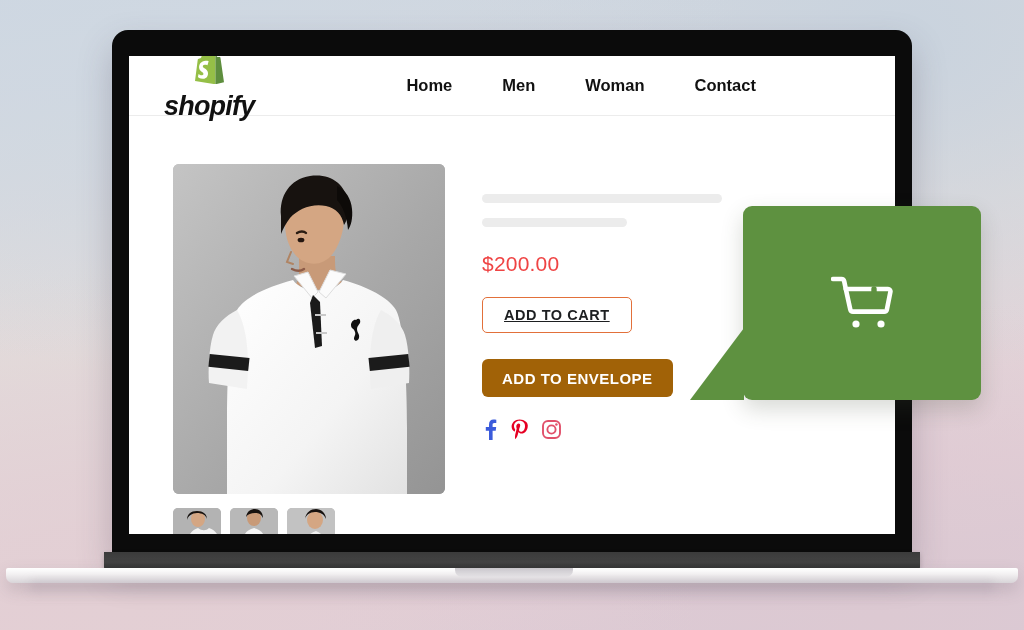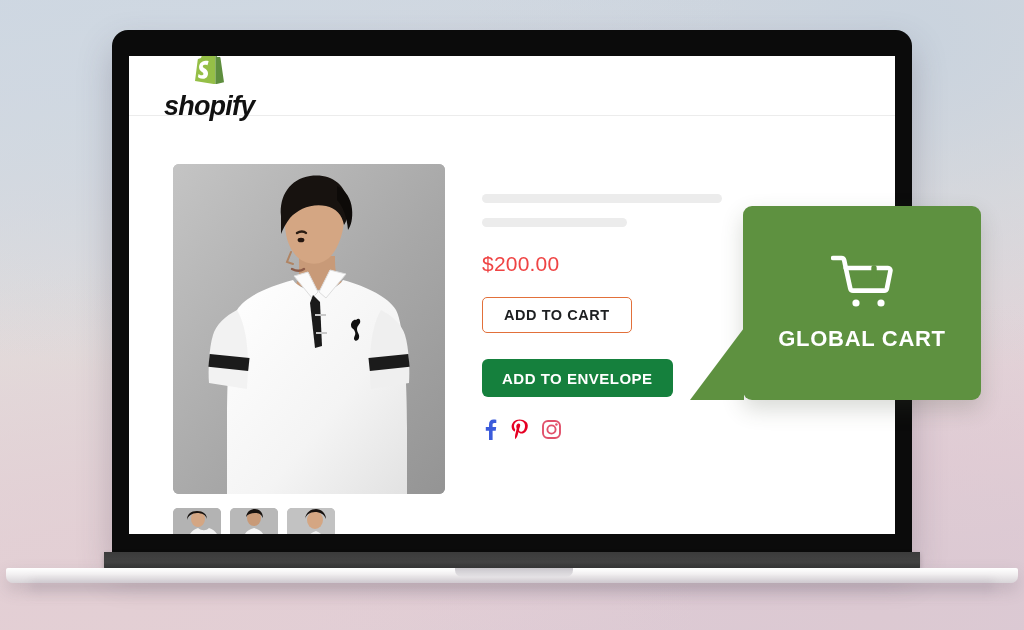--- a/index.html
+++ b/index.html
@@ -186,32 +186,33 @@
     padding: 0 21px;
     border: 1px solid #e2703a;
     border-radius: 5px;
     background: #fff;
     color: #1d1f21;
     font-size: 14.5px;
     font-weight: bold;
     letter-spacing: .55px;
     cursor: pointer;
     font-family: inherit;
+    text-decoration: underline;
   }
 
   #add-to-envelope {
     margin-top: 26px;
     display: inline-flex;
     align-items: center;
     justify-content: center;
     height: 38px;
     padding: 0 20px;
     border: none;
     border-radius: 6px;
-    background: #15803d;
+    background: #a16207;
     color: #fff;
     font-size: 15px;
     font-weight: bold;
     letter-spacing: .5px;
     cursor: pointer;
     font-family: inherit;
   }
 
   #socials { display: flex; align-items: center; gap: 14px; margin-top: 22px; }
   .social { cursor: pointer; display: block; }
@@ -270,20 +271,26 @@
           <svg id="brand-logo" viewBox="0 0 30 34">
             <path d="M11.2 3.1c-.6 0-1.2.2-1.8.6-1.2.9-2 2.7-2.4 4.4l-2.3.7C3.9 9.1 3.8 9.2 3.7 10L1 30.9l20.4 3.4V3.1c-.2 0-.4.1-.6.1 0 0-.4-.4-.8-.8-.4-.4-1-.6-1.6-.6l-.6.1C17 .9 15.7.3 14.3.3h-.1c-.9 0-1.8.4-2.6 1.2-.1.5-.3 1-.4 1.6z" fill="#95bf47"></path>
             <path d="M21.4 3.1v31.2L30 32.2l-3.6-24.6c-.1-.4-.4-.6-.7-.6-.3 0-2.3-.1-2.3-.1S22 5.2 21.4 4.6c-.2-.2-.4-.3-.6-.3l.6-1.2z" fill="#5e8e3e"></path>
             <path d="M14.6 11.2l-1.1 4s-1.2-.6-2.6-.5c-2.1.1-2.1 1.4-2.1 1.7.1 1.8 4.9 2.2 5.2 6.5.2 3.4-1.8 5.7-4.7 5.9-3.5.2-5.4-1.8-5.4-1.8l.7-3.1s1.9 1.5 3.5 1.4c1-.1 1.4-.9 1.3-1.5-.1-2.3-4-2.2-4.3-6.1-.2-3.3 1.9-6.6 6.6-6.9 1.9-.2 2.9.4 2.9.4z" fill="#fff"></path>
             <path d="M18.4 2.4c.2.1.4.2.5.3-1 .3-2.1.7-3.3 1.1.7-2.5 1.9-3.7 2.9-4.2-.5 1-.7 2-.1 2.8z" fill="#5e8e3e" opacity="0"></path>
             <path d="M14.3 1.5c.3 0 .6.1.8.2-1.1.5-2.3 1.8-2.8 4.4l-2.4.7c.7-2.3 2.3-5.3 4.4-5.3z" fill="#fff" opacity="0"></path>
           </svg>
           <span id="brand-name">shopify</span>
         </div>
 
+        <nav id="main-nav">
+          <a class="nav-link">Home</a>
+          <a class="nav-link">Men</a>
+          <a class="nav-link">Woman</a>
+          <a class="nav-link">Contact</a>
+        </nav>
       </div>
 
       <div id="product">
 
         <div id="gallery">
           <div id="hero-image">
             <svg viewBox="0 0 272 330" preserveAspectRatio="xMidYMid slice">
               <defs>
                 <linearGradient id="bgG" x1="0" y1="0" x2="1" y2="1">
                   <stop offset="0" stop-color="#c4c4c4"></stop>
@@ -398,17 +405,16 @@
   <div id="callout">
     <div id="callout-tail"></div>
     <div id="callout-inner">
       <svg id="cart-icon" width="62" height="55" viewBox="0 0 62 55">
         <path d="M2 3h8.5c1.3 0 2.4.9 2.7 2.2L14.8 13" fill="none" stroke="#fff" stroke-width="4.6" stroke-linecap="round" stroke-linejoin="round"></path>
         <path d="M14.8 13H57c1.6 0 2.7 1.4 2.4 2.9l-3.5 17.5c-.3 1.3-1.4 2.2-2.7 2.2H22c-1.3 0-2.4-.9-2.7-2.2L14.8 13z" fill="none" stroke="#fff" stroke-width="4.6" stroke-linecap="round" stroke-linejoin="round"></path>
         <path d="M43 13v10" fill="none" stroke="#5e9140" stroke-width="5.4" stroke-linecap="round"></path>
         <circle cx="25" cy="48" r="3.6" fill="#fff"></circle>
         <circle cx="50" cy="48" r="3.6" fill="#fff"></circle>
       </svg>
-      <div id="callout-label">GLOBAL CART</div>
     </div>
   </div>
 
 </div>
 
 </body></html>

